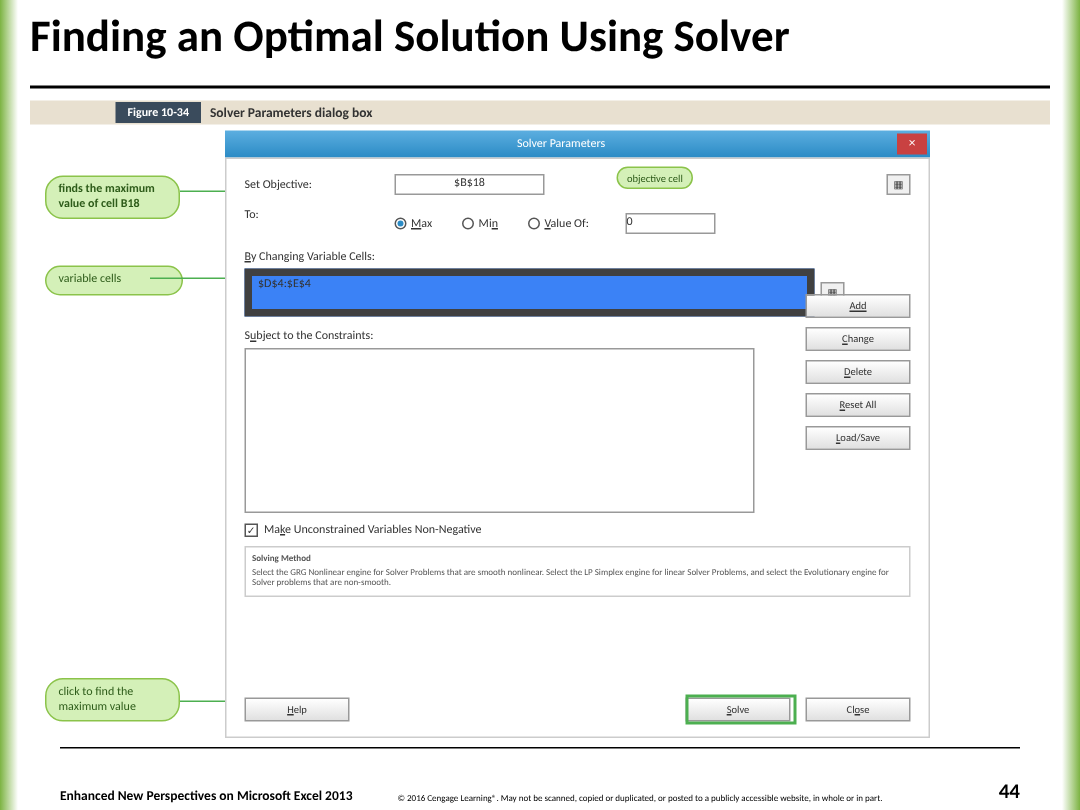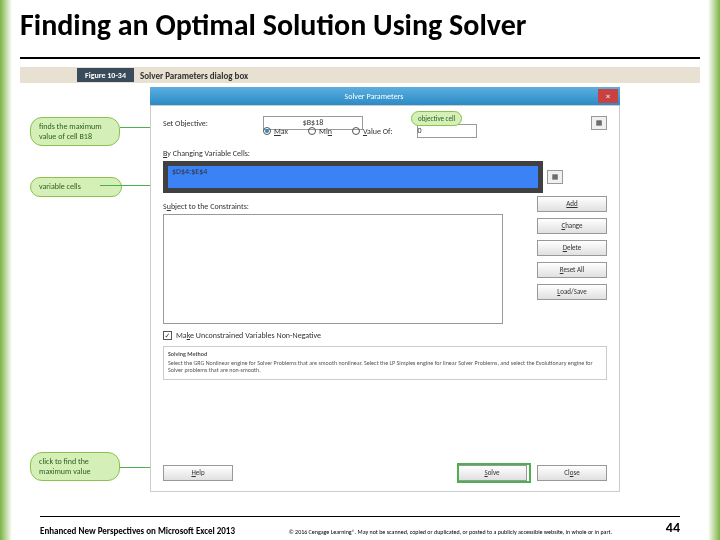--- a/index.html
+++ b/index.html
@@ -7,21 +7,21 @@
   .left-border { position: absolute; left: 0; top: 0; width: 12px; height: 540px; background: linear-gradient(to right, #7cb342, #fff); }
   .right-border { position: absolute; right: 0; top: 0; width: 12px; height: 540px; background: linear-gradient(to left, #7cb342, #fff); }
   .content { position: absolute; left: 20px; right: 20px; top: 0; bottom: 0; }
   .title { font-size: 30px; font-weight: bold; color: #000; padding: 8px 0 16px 0; border-bottom: 2px solid #000; line-height: 1.1; }
   .figure-area { position: relative; margin-top: 8px; height: 430px; }
   .figure-label { display: inline-block; background: #3a4b5c; color: #fff; font-size: 8px; padding: 2px 8px; font-weight: bold; }
   .figure-caption { display: inline-block; font-size: 9px; font-weight: bold; margin-left: 6px; color: #333; }
   .figure-bar { background: #e8e0d0; height: 16px; display: flex; align-items: center; padding-left: 57px; }
 
   .callout { position: absolute; background: #d4f0b8; border: 1px solid #8bc34a; border-radius: 12px; padding: 4px 8px; font-size: 8px; color: #2e5c1a; line-height: 1.2; }
-  .callout.c1 { left: 10px; top: 50px; width: 90px; }
+  .callout.c1 { left: 10px; top: 50px; width: 90px; font-weight: bold; }
   .callout.c2 { left: 10px; top: 110px; width: 92px; }
   .callout.c3 { left: 10px; top: 385px; width: 90px; }
   .callout-inline { position: absolute; background: #d4f0b8; border: 1px solid #8bc34a; border-radius: 10px; padding: 2px 6px; font-size: 7px; color: #2e5c1a; }
 
   .dialog-container { position: absolute; left: 130px; top: 20px; width: 470px; height: 405px; background: #fff; }
   .dialog-titlebar { display: flex; align-items: center; height: 18px; background: linear-gradient(to bottom, #5caee0, #2b8bc5); }
   .dialog-title { flex: 1; text-align: center; font-size: 8px; color: #fff; }
   .close-btn { width: 20px; height: 14px; background: #c94141; color: #fff; font-size: 9px; text-align: center; line-height: 14px; margin-right: 2px; cursor: pointer; }
   .dialog-body { padding: 10px 12px; border: 1px solid #ccc; height: 387px; position: relative; font-size: 8px; color: #333; }
 
@@ -41,21 +41,21 @@
   .checkbox-row { display: flex; align-items: center; gap: 4px; margin-top: 6px; font-size: 8px; }
   .checkbox { width: 9px; height: 9px; border: 1px solid #555; display: inline-flex; align-items: center; justify-content: center; font-size: 7px; }
   .select-box { border: 1px solid #999; height: 14px; width: 200px; font-size: 8px; padding-left: 4px; background: #fff; display: flex; align-items: center; justify-content: space-between; }
   .select-arrow { width: 12px; text-align: center; background: #e0e0e0; border-left: 1px solid #999; font-size: 6px; }
   .method-box { border: 1px solid #ccc; padding: 4px; margin-top: 6px; font-size: 6px; color: #555; line-height: 1.2; }
   .bottom-buttons { position: absolute; bottom: 10px; left: 12px; right: 12px; display: flex; justify-content: space-between; }
   .solve-highlight { position: absolute; border: 2px solid #4caf50; width: 74px; height: 20px; }
 
   .arrow-line { position: absolute; background: #4caf50; height: 1px; }
 
-  .footer { position: absolute; bottom: 4px; left: 20px; right: 20px; display: flex; align-items: flex-end; border-top: 1px solid #000; padding-top: 2px; text-align: center; }
+  .footer { position: absolute; bottom: 4px; left: 20px; right: 20px; display: flex; align-items: flex-end; border-top: 1px solid #000; padding-top: 20px; }
   .footer-left { font-size: 9px; font-weight: bold; }
   .footer-mid { flex: 1; font-size: 6px; padding: 0 30px; line-height: 1.1; }
   .footer-right { font-size: 14px; font-weight: bold; }
   .underline { text-decoration: underline; }
 </style>
 </head>
 <body>
 
 <div class="left-border"></div>
 <div class="right-border"></div>
@@ -82,20 +82,23 @@
         <div class="close-btn">×</div>
       </div>
       <div class="dialog-body">
         <div class="row">
           <label>Set Objective:</label>
           <div class="input-small">$B$18</div>
           <div class="callout-inline" style="left:260px;top:5px;">objective cell</div>
           <div class="picker-btn" style="position:absolute;right:12px;top:10px;">▦</div>
         </div>
 
+        <div class="row">
+          <label>To:</label>
+        </div>
         <div class="radio-row" style="margin-top:-14px;">
           <div class="radio-opt">
               <span class="radio-dot sel"></span>
               <span><span class="underline">M</span>ax</span>
             </div>
           <div class="radio-opt">
               <span class="radio-dot"></span>
               <span>Mi<span class="underline">n</span></span>
             </div>
           <div class="radio-opt">

